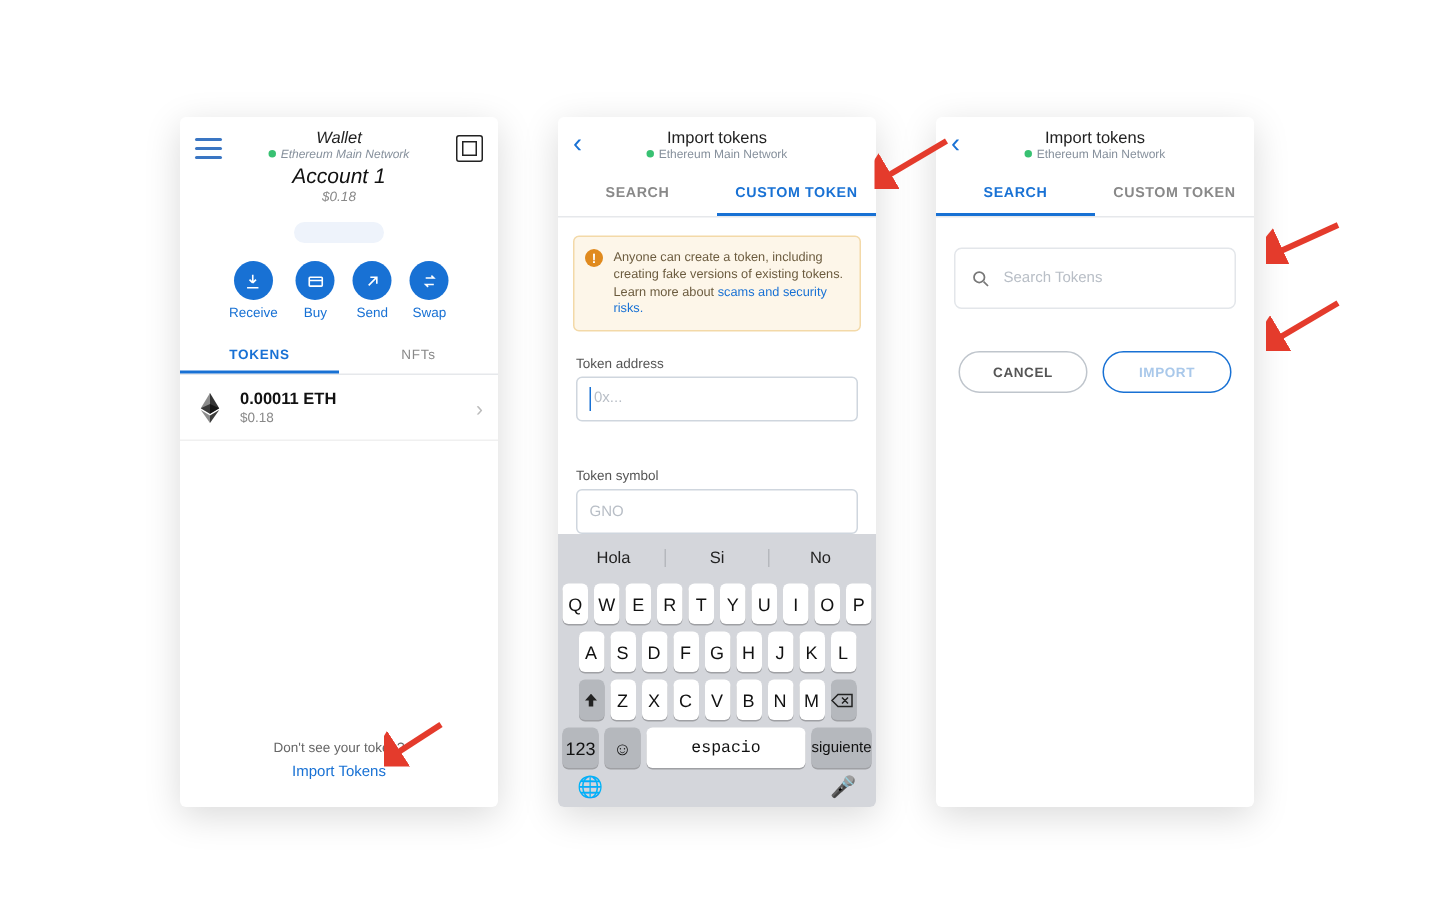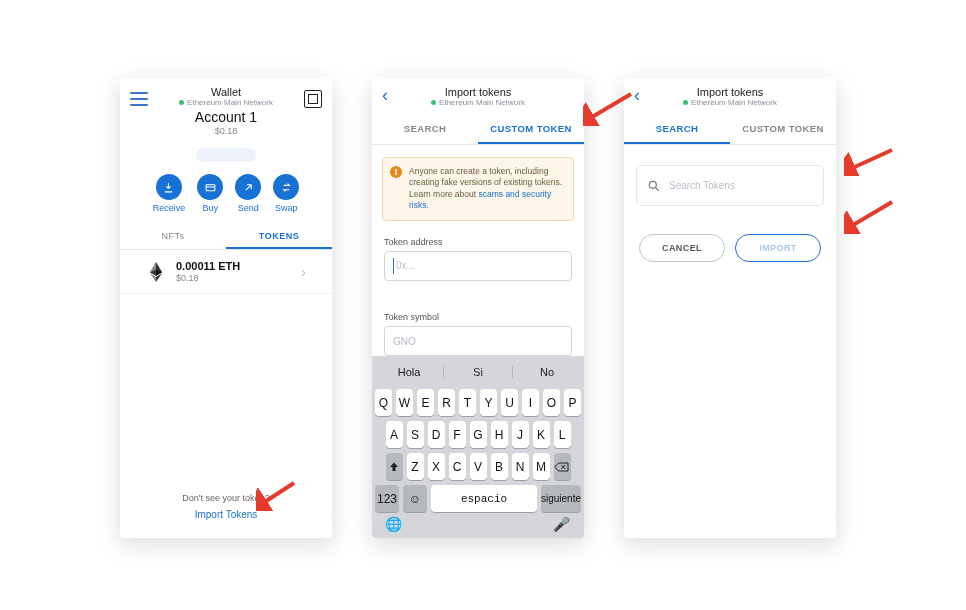--- a/index.html
+++ b/index.html
@@ -2,41 +2,41 @@
 <html><head>
 <meta charset="utf-8">
 <style>
   * { box-sizing: border-box; margin: 0; padding: 0; font-family: -apple-system, BlinkMacSystemFont, "Segoe UI", Arial, sans-serif; }
   body { background: #fff; width: 966px; height: 610px; position: relative; }
   .stage { position: absolute; left: 120px; top: 78px; display: flex; gap: 40px; }
 
   .phone { width: 212px; height: 460px; background: #fff; box-shadow: 0 6px 24px rgba(0,0,0,0.15); border-radius: 4px; overflow: hidden; display: flex; flex-direction: column; position: relative; }
 
   
-  .hdr1 { display:flex; align-items:flex-start; justify-content:flex-start; padding:8px 10px 0 10px; }
+  .hdr1 { display:flex; align-items:flex-start; justify-content:flex-start; padding:8px 10px 0 10px;font-style:italic; }
   .hamb { width:18px; display:flex; flex-direction:column; gap:4px; margin-top:6px;}
   .hamb span{height:2px;background:#3a76c3;border-radius:2px;}
   .titleblk{ text-align:center; flex:1;}
   .titleblk .t1{font-size:11px;color:#222;}
   .titleblk .net{font-size:8px;color:#86909c;}
   .titleblk .net::before{content:'';display:inline-block;width:5px;height:5px;border-radius:50%;background:#38c172;margin-right:3px;vertical-align:middle;}
   .scan{width:18px;height:18px;border:1.5px solid #222;border-radius:2px;position:relative;margin-top:4px;}
   .scan::after{content:'';position:absolute;inset:3px;border:1.5px solid #222;}
   .acc{font-size:14px;color:#111;font-weight:500;margin-top:2px;}
   .bal{font-size:9px;color:#888;margin-top:1px;}
   .pill{width:60px;height:14px;background:#eef3fb;border-radius:8px;margin:12px auto 8px;}
   .actions{display:flex;justify-content:center;gap:12px;margin-top:4px;}
   .act{display:flex;flex-direction:column;align-items:center;gap:3px;}
   .act .circ{width:26px;height:26px;border-radius:50%;background:#1871d4;display:flex;align-items:center;justify-content:center;color:#fff;}
   .act .circ svg{width:13px;height:13px;fill:none;stroke:#fff;stroke-width:2;}
   .act .lbl{font-size:9px;color:#1871d4;}
   .tabs1{display:flex;margin-top:12px;border-bottom:1px solid #e6e8eb;}
   .tabs1 .tab{flex:1;text-align:center;font-size:9px;padding:6px 0;color:#888;letter-spacing:.5px;}
   .tabs1 .tab.active{color:#1871d4;border-bottom:2px solid #1871d4;font-weight:600;}
-  .assetrow{display:flex;align-items:center;padding:10px 26px;border-bottom:1px solid #f0f0f0;}
+  .assetrow{display:flex;align-items:center;padding:10px 10px;border-bottom:1px solid #f0f0f0;}
   .ethd{width:20px;height:20px;margin-right:10px;}
   .abal{font-size:11px;color:#111;font-weight:600;}
   .ausd{font-size:9px;color:#888;margin-top:1px;}
   .chev{margin-left:auto;color:#bbb;font-size:14px;}
   .footer1{margin-top:auto;text-align:center;padding-bottom:18px;}
   .footer1 .msg{font-size:9px;color:#666;}
   .footer1 .link{font-size:10px;color:#1871d4;margin-top:6px;}
 
   
   .hdr2{display:flex;align-items:flex-start;padding:8px 10px 0 10px;}
@@ -130,22 +130,22 @@
     <div class="act">
       <div class="circ">
             <svg viewBox="0 0 24 24">
               <path d="M7 8h10l-3-3M17 16H7l3 3"></path>
             </svg>
           </div>
       <div class="lbl">Swap</div>
     </div>
   </div>
   <div class="tabs1">
+    <div class="tab active">TOKENS</div>
     <div class="tab">NFTs</div>
-    <div class="tab active">TOKENS</div>
   </div>
   <div class="assetrow">
     <svg class="ethd" viewBox="0 0 256 417">
           <path fill="#343434" d="M128 0L125 9v276l3 3 128-76z"></path>
           <path fill="#8C8C8C" d="M128 0L0 212l128 76V0z"></path>
           <path fill="#3C3C3B" d="M128 312l-2 2v99l2 4 128-181z"></path>
           <path fill="#8C8C8C" d="M128 417V312L0 236z"></path>
           <path fill="#141414" d="M128 288l128-76-128-58z"></path>
           <path fill="#393939" d="M0 212l128 76V154z"></path>
         </svg>

